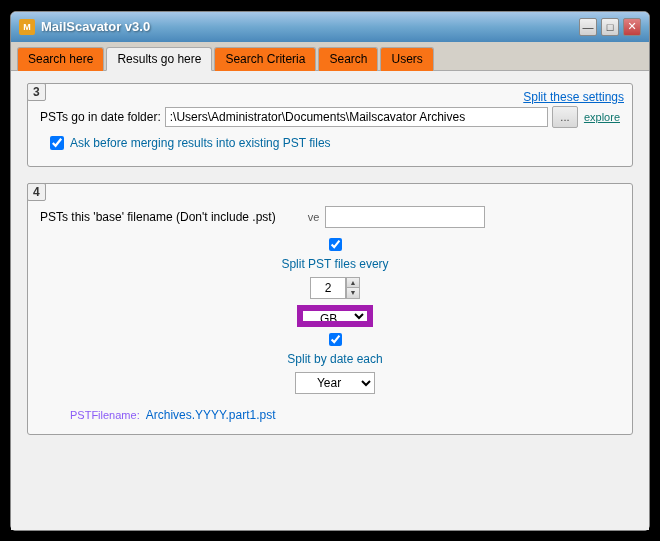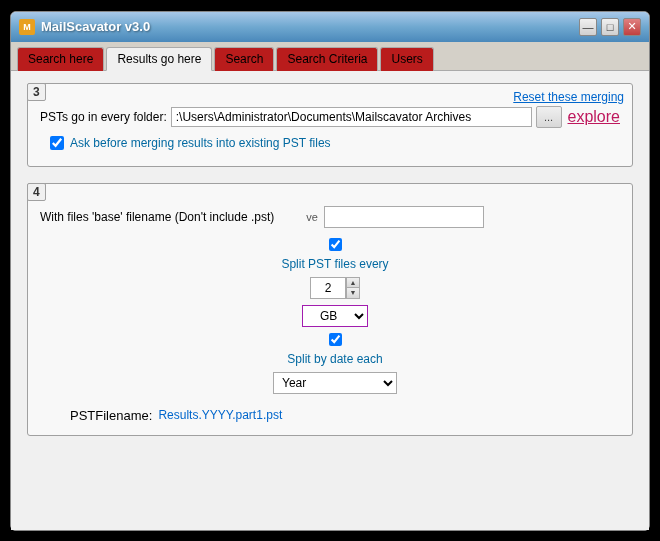--- a/index.html
+++ b/index.html
@@ -77,21 +77,21 @@
     .title-btn.close { background: linear-gradient(to bottom, #e08080, #c04040); color: white; }
     .tab-bar {
       background: #d4d0c8;
       border-bottom: 1px solid #aaa;
       padding: 4px 6px 0 6px;
       display: flex;
       gap: 2px;
     }
     .tab {
       padding: 4px 10px;
-      background: #b91c1c;
+      background: #f97316;
       border: 1px solid #aaa;
       border-bottom: none;
       border-radius: 3px 3px 0 0;
       cursor: pointer;
       font-size: 12px;
       color: #000;
       position: relative;
       bottom: -1px;
     }
     .tab.active {
@@ -160,24 +160,24 @@
       border-radius: 2px;
       cursor: pointer;
       font-size: 11px;
       display: flex;
       align-items: center;
       justify-content: center;
       color: #444;
     }
     .explore-link {
       margin-left: 6px;
-      color: #be185d;
+      color: #0f766e;
       text-decoration: underline;
       cursor: pointer;
-      font-size: 16px;
+      font-size: 11px;
     }
     .reset-link {
       position: absolute;
       top: 6px;
       right: 8px;
       color: #0066cc;
       text-decoration: underline;
       cursor: pointer;
       font-size: 12px;
     }
@@ -255,45 +255,46 @@
       font-size: 7px;
       color: #444;
       border: none;
       line-height: 1;
     }
     .spinner-btn:first-child {
       border-bottom: 1px solid #aaa;
     }
     .unit-select {
       height: 22px;
-      border: 1px solid #a21caf;
+      border: 6px solid #a21caf;
       background: white;
       font-size: 12px;
       padding: 0 13px;
       cursor: pointer;
     }
     .date-select {
       height: 22px;
       border: 1px solid #aaa;
       background: white;
       font-size: 12px;
       padding: 0 4px;
-      width: 124px;
-      cursor: pointer;
+      width: 80px;
+      cursor: pointer;
+      text-align: center;
     }
     .pst-filename-row {
       display: flex;
       align-items: center;
       gap: 6px;
       padding-left: 30px;
       margin-top: 14px;
     }
     .pst-label {
-      font-size: 13px;
-      color: #000000;
+      font-size: 11px;
+      color: #8b5cf6;
       font-weight: normal;
     }
     .pst-value {
       color: #0066cc;
       font-size: 12px;
     }
     .spinner-group {
       display: flex;
       align-items: center;
     }
@@ -313,49 +314,49 @@
     <div class="title-controls">
       <div class="title-btn minimize">—</div>
       <div class="title-btn maximize">□</div>
       <div class="title-btn close">✕</div>
     </div>
   </div>
 
   <div class="tab-bar">
     <div class="tab">Search here</div>
     <div class="tab active">Results go here</div>
+    <div class="tab">Search Criteria</div>
     <div class="tab">Search</div>
-    <div class="tab">Search Criteria</div>
     <div class="tab">Users</div>
   </div>
 
   <div class="content">
 
     <div class="section-box">
       <div class="section-number">3</div>
-      <a class="reset-link">Reset these merging</a>
+      <a class="reset-link">Split these settings</a>
       <div class="section-content">
         <div class="folder-row">
-          <span class="folder-label">PSTs go in every folder:</span>
+          <span class="folder-label">PSTs go in date folder:</span>
           <input type="text" class="folder-path" value=":\Users\Administrator\Documents\Mailscavator Archives" style="">
           <div class="browse-btn">...</div>
           <a class="explore-link">explore</a>
         </div>
         <div class="checkbox-row">
           <input type="checkbox" checked="" style="">
           <span class="checkbox-label">Ask before merging results into existing PST files</span>
         </div>
       </div>
     </div>
 
     <div class="section-box">
       <div class="section-number">4</div>
       <div class="section-content">
         <div class="filename-row">
-          <span class="filename-label">With files 'base' filename (Don't include .pst)</span>
+          <span class="filename-label">PSTs this 'base' filename (Don't include .pst)</span>
           <span class="note-text">ve</span>
           <input type="text" class="filename-input" style="">
         </div>
 
         <div class="split-row">
           <input type="checkbox" checked="" style="">
           <span class="checkbox-label">Split PST files every</span>
           <div class="spinner-group">
             <input type="text" class="split-input" value="2" style="">
             <div class="spinner-btns">
@@ -376,19 +377,19 @@
           <select class="date-select">
             <option>Day</option>
             <option>Week</option>
             <option>Month</option>
             <option selected="">Year</option>
           </select>
         </div>
 
         <div class="pst-filename-row">
           <span class="pst-label">PSTFilename:</span>
-          <span class="pst-value">Results.YYYY.part1.pst</span>
+          <span class="pst-value">Archives.YYYY.part1.pst</span>
         </div>
       </div>
     </div>
 
   </div>
 </div>
 
 </body></html>

